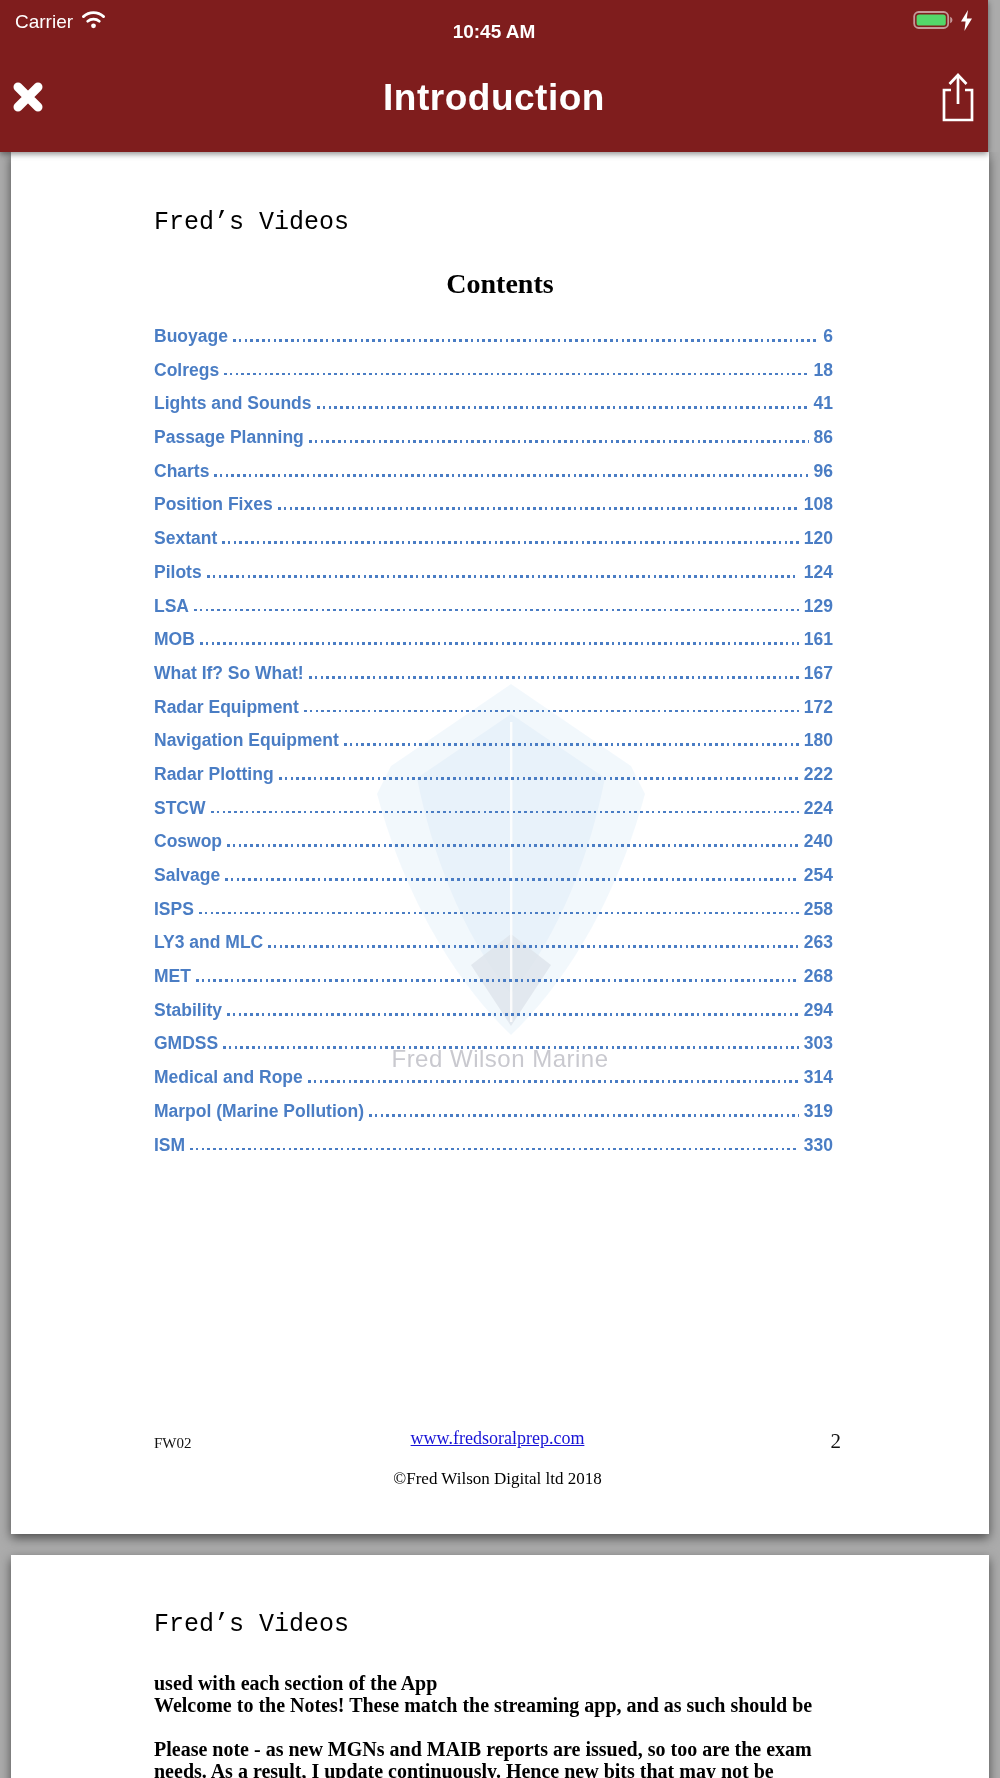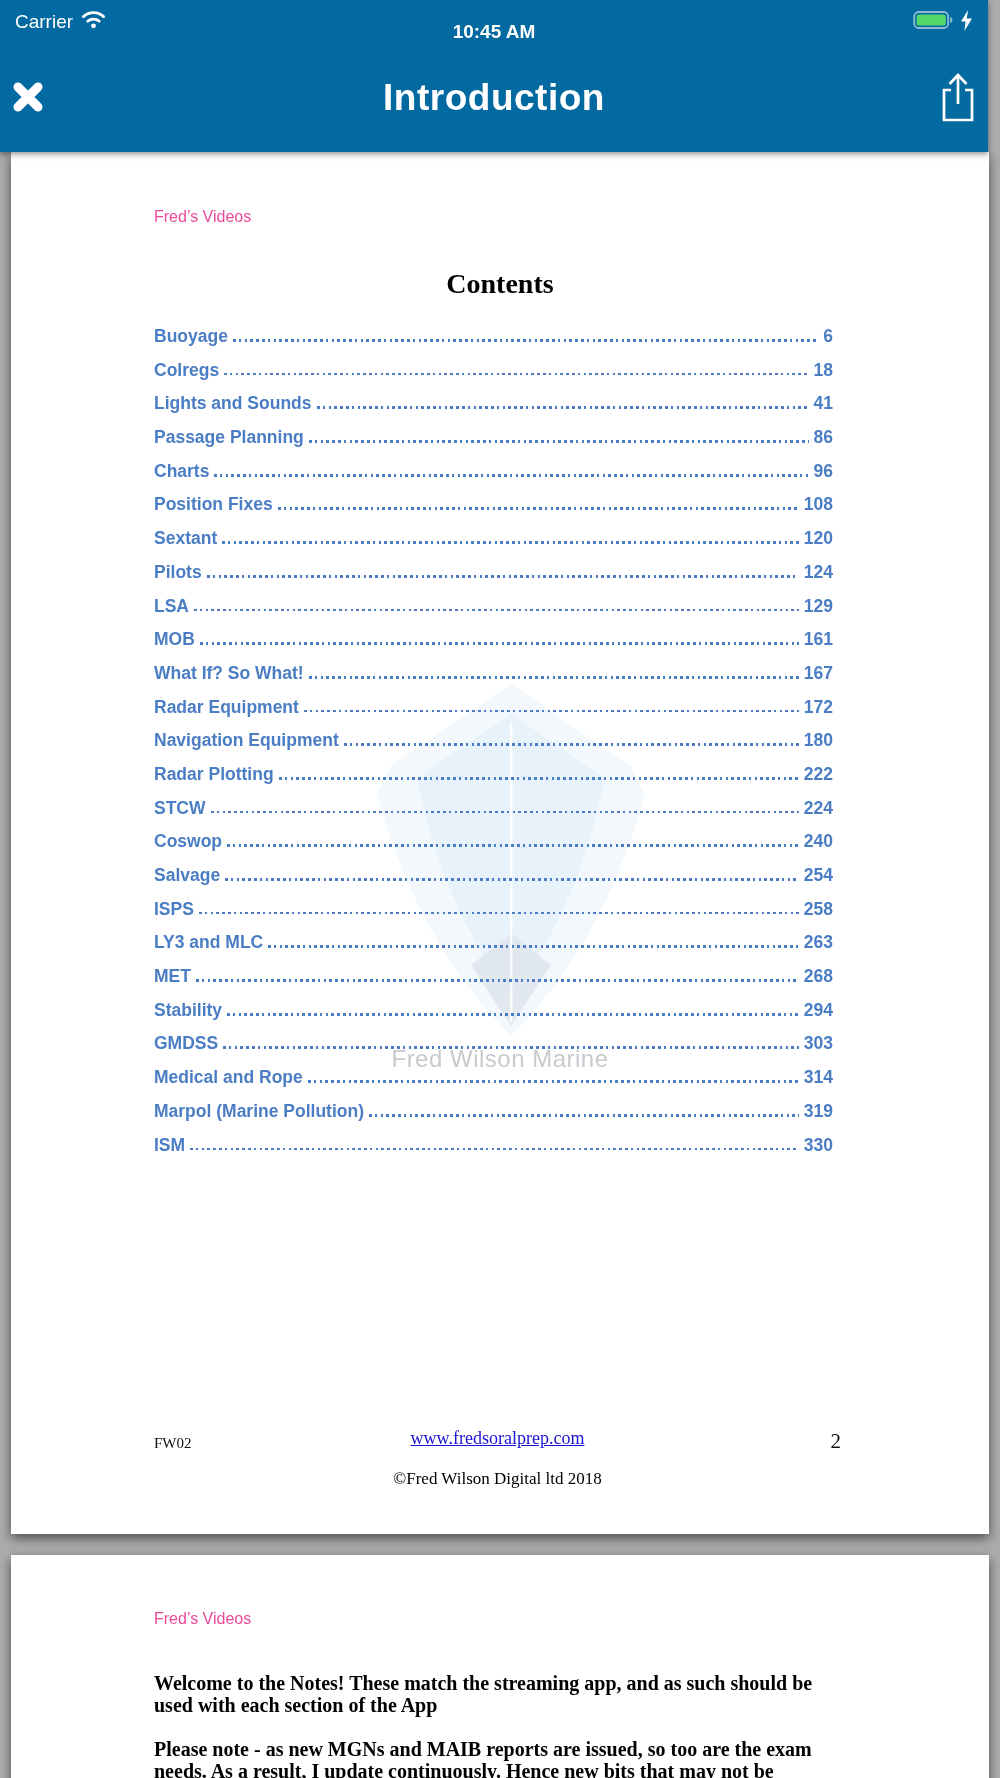--- a/index.html
+++ b/index.html
@@ -1,41 +1,41 @@
 <!DOCTYPE html>
 <html><head>
 <meta charset="utf-8">
 <style>
   * { margin:0; padding:0; box-sizing:border-box; }
   html,body { width:1000px; height:1778px; }
   body { font-family:"Liberation Sans", sans-serif; background:#ababab; overflow:hidden; }
   .screen { position:relative; width:1000px; height:1778px; overflow:hidden; }
 
   
-  .topbar { position:absolute; top:0; left:0; right:12px; height:152px; background:#0369a1; z-index:10;
+  .topbar { position:absolute; top:0; left:0; right:12px; height:152px; background:#7f1d1d; z-index:10;
             box-shadow:0 2px 6px rgba(0,0,0,.45); }
   .status-bar { height:44px; position:relative; display:flex; align-items:center; padding:0 15px; color:#fff; }
   .status-left { display:flex; align-items:center; gap:8px; font-size:19px; z-index:2; }
   .status-time { position:absolute; left:0; right:0; text-align:center; font-weight:700; font-size:19px;margin-top:20px; }
   .status-right { margin-left:auto; display:flex; align-items:center; gap:5px; z-index:2; }
 
   .nav-bar { height:108px; position:relative; display:flex; align-items:center; padding:0 8px; }
   .nav-title { position:absolute; left:0; right:0; text-align:center; color:#fff;
                font-size:37px; font-weight:700; letter-spacing:.5px; }
   .icon-btn { background:none; border:none; padding:0; cursor:pointer; z-index:2; display:flex; align-items:center; }
   .share-btn { margin-left:auto; }
 
   
   .doc-area { position:absolute; top:152px; left:0; right:0; bottom:0; padding:0 11px; overflow:hidden; }
   .page { position:relative; width:978px; background:#fff; box-shadow:0 4px 10px rgba(0,0,0,.55); }
   .page1 { height:1382px; }
   .page2 { height:420px; margin-top:21px; }
 
-  .doc-header { position:absolute; top:56px; left:143px; font-family:Liberation Sans, sans-serif;
-                font-size:16px; color:#ec4899; }
+  .doc-header { position:absolute; top:56px; left:143px; font-family:Liberation Mono, monospace;
+                font-size:25px; color:#000000; }
   .contents-title { position:absolute; top:116px; left:0; width:100%; text-align:center;
                     font-family:"Liberation Serif", serif; font-size:28px; font-weight:700; color:#000; }
 
   
   .toc { position:absolute; top:173px; left:143px; right:156px; z-index:2; }
   .toc-row { display:flex; height:33.7px; align-items:flex-start; }
   .toc-label { font-weight:700; font-size:17.5px; line-height:22px; color:#4a7dc4;
                white-space:nowrap; padding-right:5px; }
   .toc-dots { flex:1; height:2.8px; margin-top:14px;
               background:repeating-linear-gradient(to right,#4a7dc4 0 2.6px, transparent 2.6px 5.8px); }
@@ -268,22 +268,22 @@
           <span class="footer-link">www.fredsoralprep.com</span>
           <div class="footer-copy">©Fred Wilson Digital ltd 2018</div>
         </div>
         <span class="footer-page-num">2</span>
       </div>
     </div>
 
     <div class="page page2">
       <div class="doc-header">Fred’s Videos</div>
       <div class="bold-para para-1">
+        <div>used with each section of the App</div>
         <div>Welcome to the Notes! These match the streaming app, and as such should be</div>
-        <div>used with each section of the App</div>
       </div>
       <div class="bold-para para-2">
         <div>Please note - as new MGNs and MAIB reports are issued, so too are the exam</div>
         <div>needs. As a result, I update continuously. Hence new bits that may not be</div>
       </div>
     </div>
 
   </div>
 </div>
 

